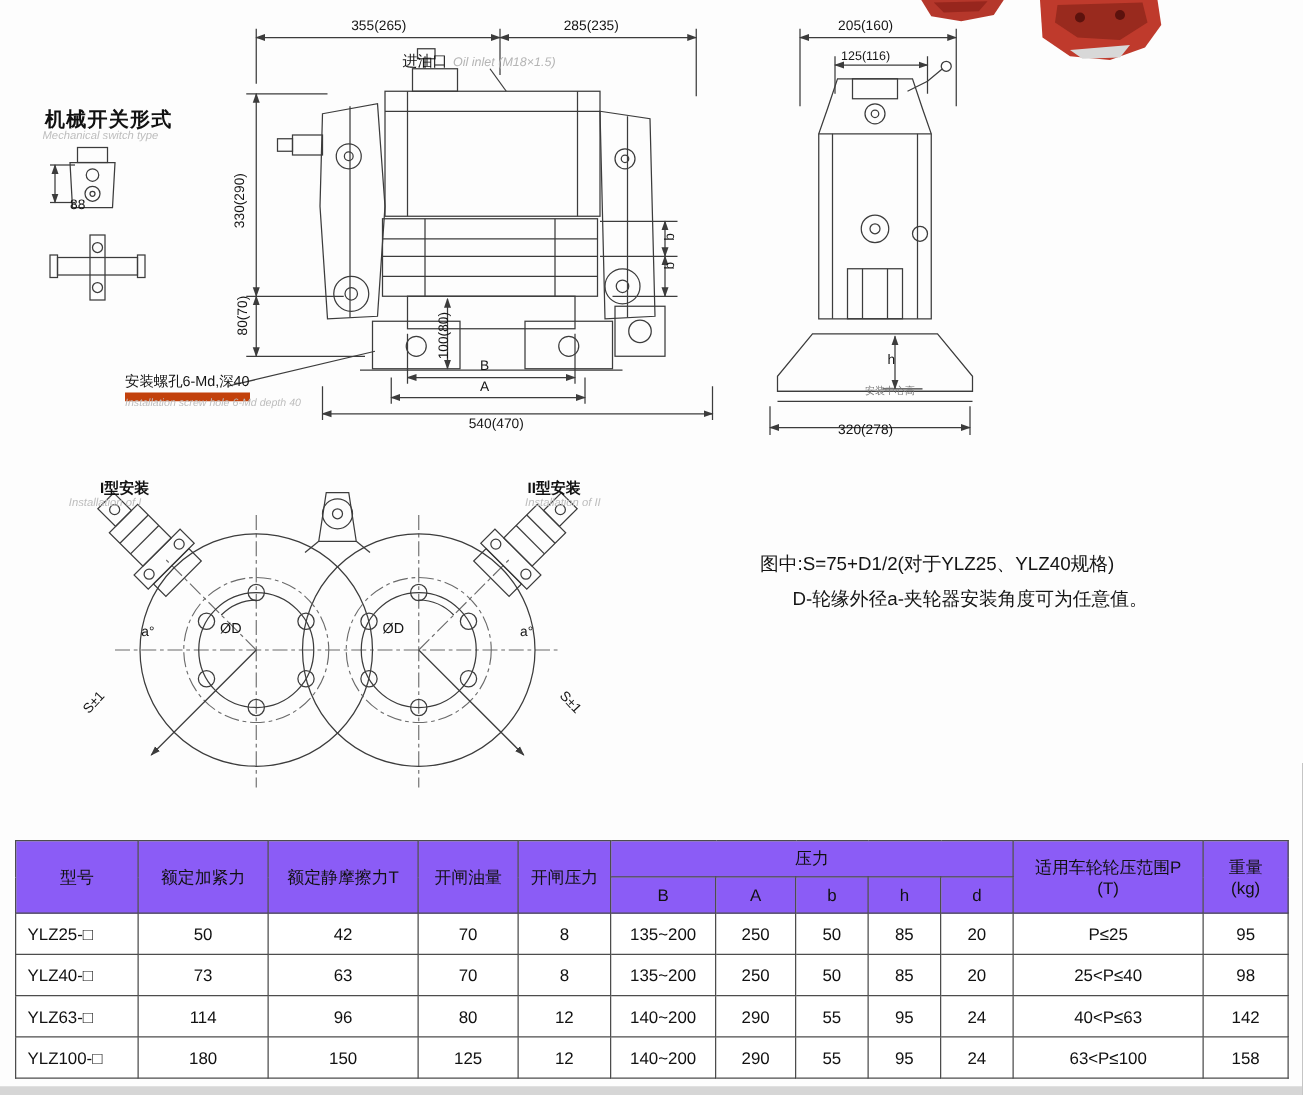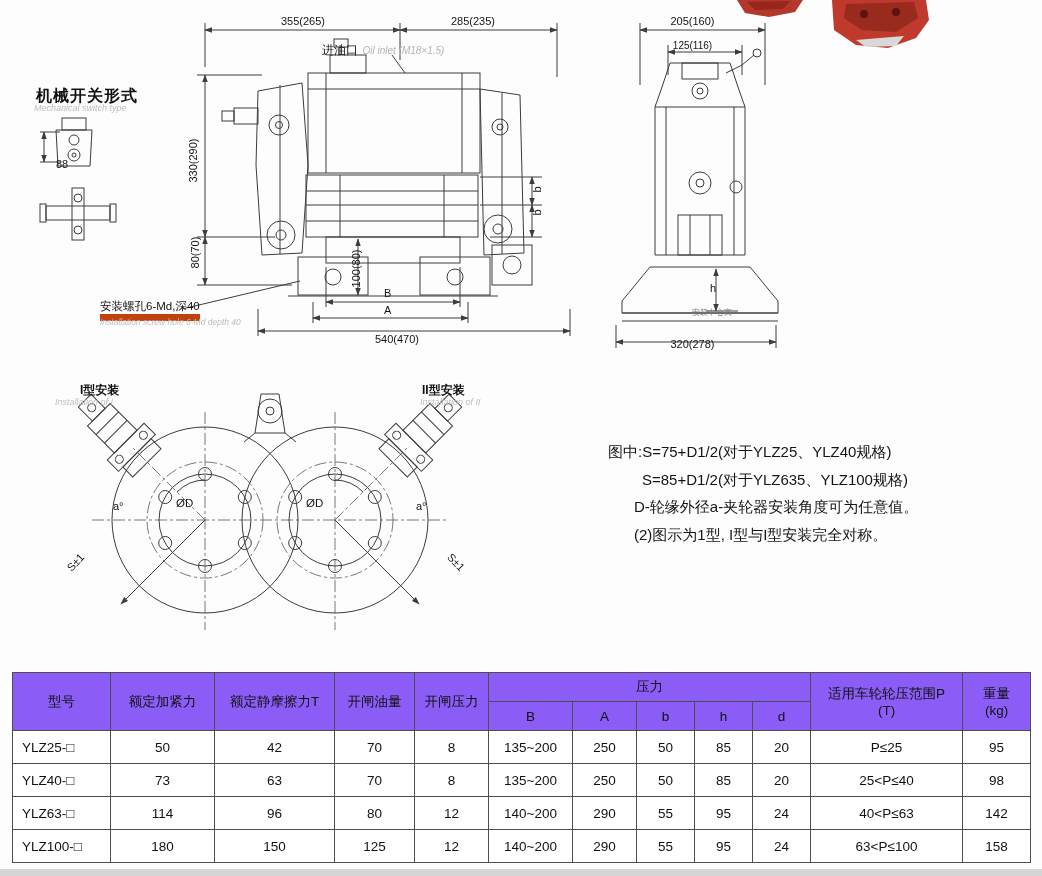--- a/index.html
+++ b/index.html
@@ -301,23 +301,21 @@
   <span class="en-sub" style="left:420px; top:397px;">Installation of II</span>
   <span class="dim" style="left:176px; top:497px; font-size:11.5px;">ØD</span>
   <span class="dim" style="left:306px; top:497px; font-size:11.5px;">ØD</span>
   <span class="dim" style="left:113px; top:500px;">a°</span>
   <span class="dim" style="left:416px; top:500px;">a°</span>
   <span class="dim rotm" style="left:66px; top:556px;">S±1</span>
   <span class="dim rotp" style="left:446px; top:556px;">S±1</span>
 
   <div class="notes">
     <div class="n1">图中:S=75+D1/2(对于YLZ25、YLZ40规格)</div>
-    <div class="n2">S=85+D1/2(对于YLZ635、YLZ100规格)</div>
     <div class="n3">D-轮缘外径a-夹轮器安装角度可为任意值。</div>
-    <div class="n5">(2)图示为1型, I型与I型安装完全对称。</div>
   </div>
 
   <table class="spec">
     <colgroup>
       <col style="width:98px">
         <col style="width:104px">
         <col style="width:120px">
         <col style="width:80px">
       <col style="width:74px">
         <col style="width:84px">

